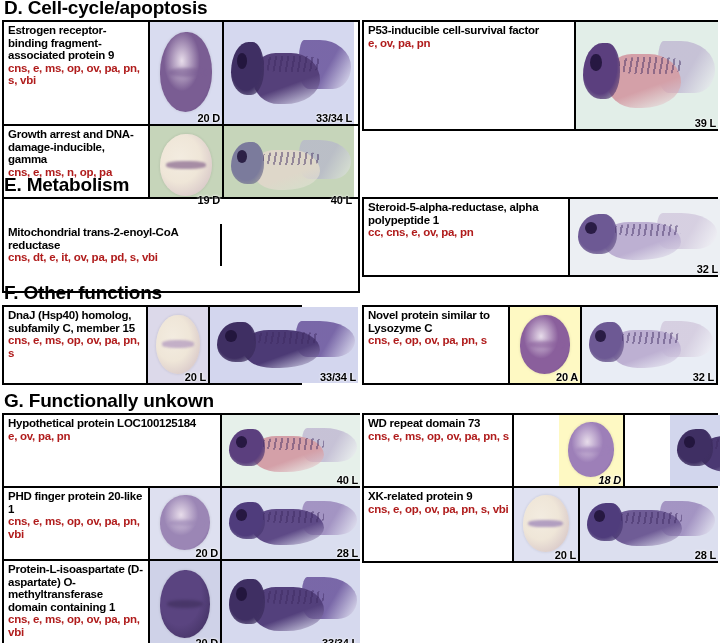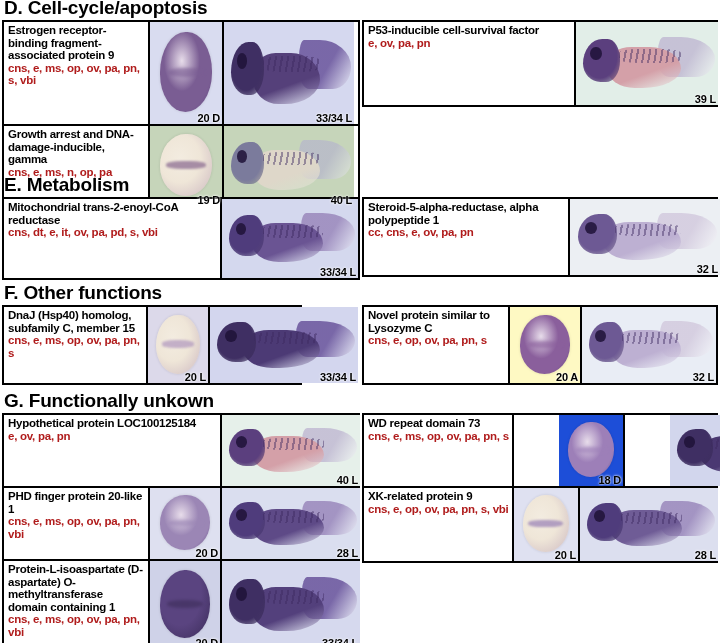--- a/index.html
+++ b/index.html
@@ -138,40 +138,40 @@
             <div style="position: absolute; left: 22%; top: 30%; width: 52%; height: 50%; border-radius: 35% 45% 55% 40% / 45% 55% 50% 50%; background: linear-gradient(160deg, rgb(222, 215, 201) 0%, rgb(222, 215, 201) 60%, rgba(255, 255, 255, 0.25) 100%);"></div>
             <div style="position: absolute; left: 5%; top: 20%; width: 26%; height: 52%; border-radius: 55% 35% 40% 50% / 60% 50% 50% 45%; background: radial-gradient(at 45% 40%, rgb(123, 123, 156) 0%, rgb(123, 123, 156) 60%, rgba(0, 0, 0, 0.18) 100%);"></div>
             <div style="position: absolute; left: 10%; top: 30%; width: 8%; height: 16%; border-radius: 50%; background: rgba(30, 18, 55, 0.85);"></div>
             <div style="position: absolute; left: 30%; top: 33%; width: 44%; height: 16%; border-radius: 30%; background: repeating-linear-gradient(100deg, rgba(60, 40, 95, 0.45) 0px, rgba(60, 40, 95, 0.45) 2px, transparent 2px, transparent 6px);"></div>
           </div>
           <div class="stage">40 L</div>
         </div>
       </div>
     </div>
     <div class="grid" style="position: absolute; left: 362px; top: 20px; width: 356px;">
-      <div class="row" style="height: 83px; border-bottom: none;">
+      <div class="row" style="height: 107px; border-bottom: none;">
         <div class="labelcell" style="width: 212px; flex: 0 0 212px;">
           <div class="gene-name">P53-inducible cell-survival factor</div>
           <div class="gene-tags">e, ov, pa, pn</div>
         </div>
         <div class="imgcell" style="background: rgb(226, 238, 232); flex: 0 0 142px; width: 142px; border-right: none;">
           <div class="embryo">
             <div style="position: absolute; left: 58%; top: 18%; width: 40%; height: 48%; border-radius: 10% 60% 35% 20% / 35% 55% 45% 40%; background: linear-gradient(120deg, rgb(195, 189, 212) 0%, rgb(195, 189, 212) 55%, rgba(255, 255, 255, 0.4) 100%); opacity: 0.9;"></div>
             <div style="position: absolute; left: 22%; top: 30%; width: 52%; height: 50%; border-radius: 35% 45% 55% 40% / 45% 55% 50% 50%; background: linear-gradient(160deg, rgb(212, 160, 168) 0%, rgb(212, 160, 168) 60%, rgba(255, 255, 255, 0.25) 100%);"></div>
             <div style="position: absolute; left: 5%; top: 20%; width: 26%; height: 52%; border-radius: 55% 35% 40% 50% / 60% 50% 50% 45%; background: radial-gradient(at 45% 40%, rgb(91, 63, 126) 0%, rgb(91, 63, 126) 60%, rgba(0, 0, 0, 0.18) 100%);"></div>
             <div style="position: absolute; left: 10%; top: 30%; width: 8%; height: 16%; border-radius: 50%; background: rgba(30, 18, 55, 0.85);"></div>
             <div style="position: absolute; left: 30%; top: 33%; width: 44%; height: 16%; border-radius: 30%; background: repeating-linear-gradient(100deg, rgba(60, 40, 95, 0.45) 0px, rgba(60, 40, 95, 0.45) 2px, transparent 2px, transparent 6px);"></div>
           </div>
           <div class="stage">39 L</div>
         </div>
       </div>
     </div>
     <div class="section-title" style="position: absolute; left: 2px; top: 177px;">E. Metabolism</div>
     <div class="grid" style="position: absolute; left: 2px; top: 197px; width: 358px;">
-      <div class="row" style="height: 79px; border-bottom: none;">
+      <div class="row" style="height: 92px; border-bottom: none; align-items: center;">
         <div class="labelcell" style="width: 218px; flex: 0 0 218px;">
           <div class="gene-name">Mitochondrial trans-2-enoyl-CoA reductase</div>
           <div class="gene-tags">cns, dt, e, it, ov, pa, pd, s, vbi</div>
         </div>
         <div class="imgcell" style="background: rgb(212, 216, 238); flex: 0 0 136px; width: 136px; border-right: none;">
           <div class="embryo">
             <div style="position: absolute; left: 58%; top: 18%; width: 40%; height: 48%; border-radius: 10% 60% 35% 20% / 35% 55% 45% 40%; background: linear-gradient(120deg, rgb(157, 140, 190) 0%, rgb(157, 140, 190) 55%, rgba(255, 255, 255, 0.4) 100%); opacity: 0.9;"></div>
             <div style="position: absolute; left: 22%; top: 30%; width: 52%; height: 50%; border-radius: 35% 45% 55% 40% / 45% 55% 50% 50%; background: linear-gradient(160deg, rgb(106, 84, 147) 0%, rgb(106, 84, 147) 60%, rgba(255, 255, 255, 0.25) 100%);"></div>
             <div style="position: absolute; left: 5%; top: 20%; width: 26%; height: 52%; border-radius: 55% 35% 40% 50% / 60% 50% 50% 45%; background: radial-gradient(at 45% 40%, rgb(79, 60, 124) 0%, rgb(79, 60, 124) 60%, rgba(0, 0, 0, 0.18) 100%);"></div>
             <div style="position: absolute; left: 10%; top: 30%; width: 8%; height: 16%; border-radius: 50%; background: rgba(30, 18, 55, 0.85);"></div>
@@ -318,21 +318,21 @@
           <div class="stage">33/34 L</div>
         </div>
       </div>
     </div>
     <div class="grid" style="position: absolute; left: 362px; top: 413px; width: 356px;">
       <div class="row" style="height: 73px; gap: 45px;">
         <div class="labelcell" style="width: 150px; flex: 0 0 150px;">
           <div class="gene-name">WD repeat domain 73</div>
           <div class="gene-tags">cns, e, ms, op, ov, pa, pn, s</div>
         </div>
-        <div class="imgcell" style="background: #1d4ed8; flex: 0 0 66px; width: 66px;">
+        <div class="imgcell" style="background: #fef9c3; flex: 0 0 66px; width: 66px; font-style: italic;">
           <div class="embryo">
             <div class="blob" style="left: 14%; top: 10%; width: 72%; height: 78%; border-radius: 50% 48% 52% 50% / 52% 50% 50% 48%; background: radial-gradient(at 42% 36%, rgb(231, 220, 234) 0%, rgb(157, 127, 184) 42%, rgb(157, 127, 184) 70%, rgb(95, 70, 128) 100%); box-shadow: rgba(0, 0, 0, 0.12) 0px 0px 3px;">
               <div style="position: absolute; left: 16%; top: 45%; width: 70%; height: 11%; border-radius: 45%; background: rgb(157, 127, 184); opacity: 0.6; filter: blur(1.5px);"></div>
             </div>
           </div>
           <div class="stage">18 D</div>
         </div>
         <div class="imgcell" style="background: rgb(210, 214, 237); flex: 0 0 138px; width: 138px; border-right: none;">
           <div class="embryo">
             <div style="position: absolute; left: 58%; top: 18%; width: 40%; height: 48%; border-radius: 10% 60% 35% 20% / 35% 55% 45% 40%; background: linear-gradient(120deg, rgb(111, 91, 160) 0%, rgb(111, 91, 160) 55%, rgba(255, 255, 255, 0.4) 100%); opacity: 0.9;"></div>

